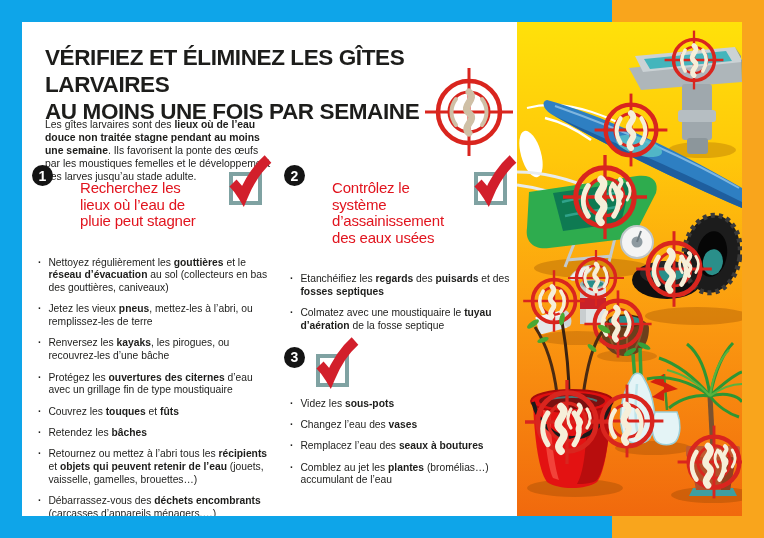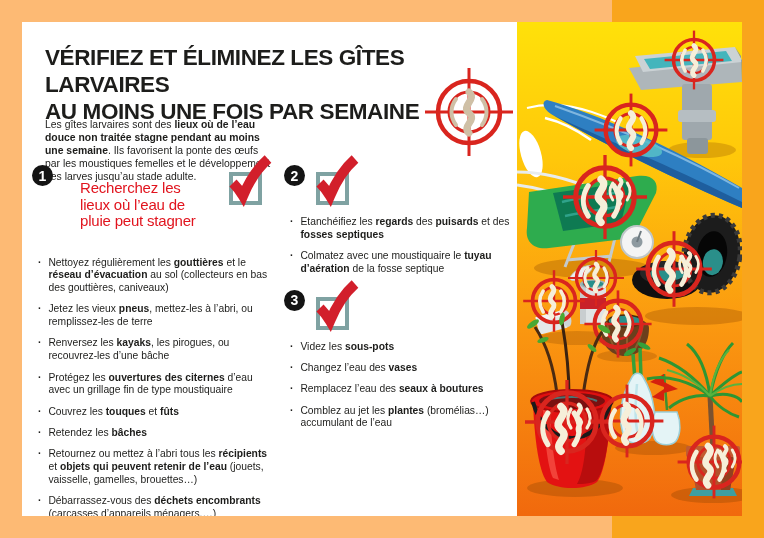--- a/index.html
+++ b/index.html
@@ -1,17 +1,17 @@
 <!DOCTYPE html>
 <html><head>
 <meta charset="utf-8">
 <style>
   html,body{margin:0;padding:0;width:764px;height:538px;overflow:hidden;
     font-family:"Liberation Sans",sans-serif;background:#F9A51C;}
-  .frame{position:relative;width:612px;height:538px;background:#fdba74;}
+  .frame{position:relative;width:612px;height:538px;background:#0ea5e9;}
   .card{position:absolute;left:22px;top:22px;width:720px;height:494px;background:#ffffff;overflow:hidden;}
 
   
   .page-title{position:absolute;left:23px;top:22px;width:485px;
     font-size:22.5px;line-height:27px;font-weight:bold;letter-spacing:-0.4px;color:#1D1D1B;}
   .intro{position:absolute;left:23px;top:86px;width:228px;
     font-size:10.4px;line-height:13px;color:#1D1D1B;}
   .intro b{font-weight:bold;}
 
   .logo-target{position:absolute;left:401px;top:44px;width:92px;height:92px;}
@@ -114,20 +114,21 @@
               <span class="dot">·</span>
             </li>
           </ul>
       </section>
     </div>
 
     <div class="col col2">
       <section>
         <div class="section-header">
           <div class="num">2</div>
+          <h2 class="sec-title">Contrôlez le système d’assainissement des eaux usées</h2>
           <div class="checkbox">
             <svg viewBox="0 0 47 46">
                 <path d="M7 28 C10 31 14 36 17 41 C24 24 33 12 42 4" fill="none" stroke="#D21F2B" stroke-width="10"></path>
               </svg>
           </div>
         </div>
         <ul class="bullets">
             <li>
               <span class="dot">·</span>
               <span class="btxt"><span>Etanchéifiez les </span><b>regards</b><span> des </span><b>puisards</b><span> et des </span><b>fosses septiques</b></span>

